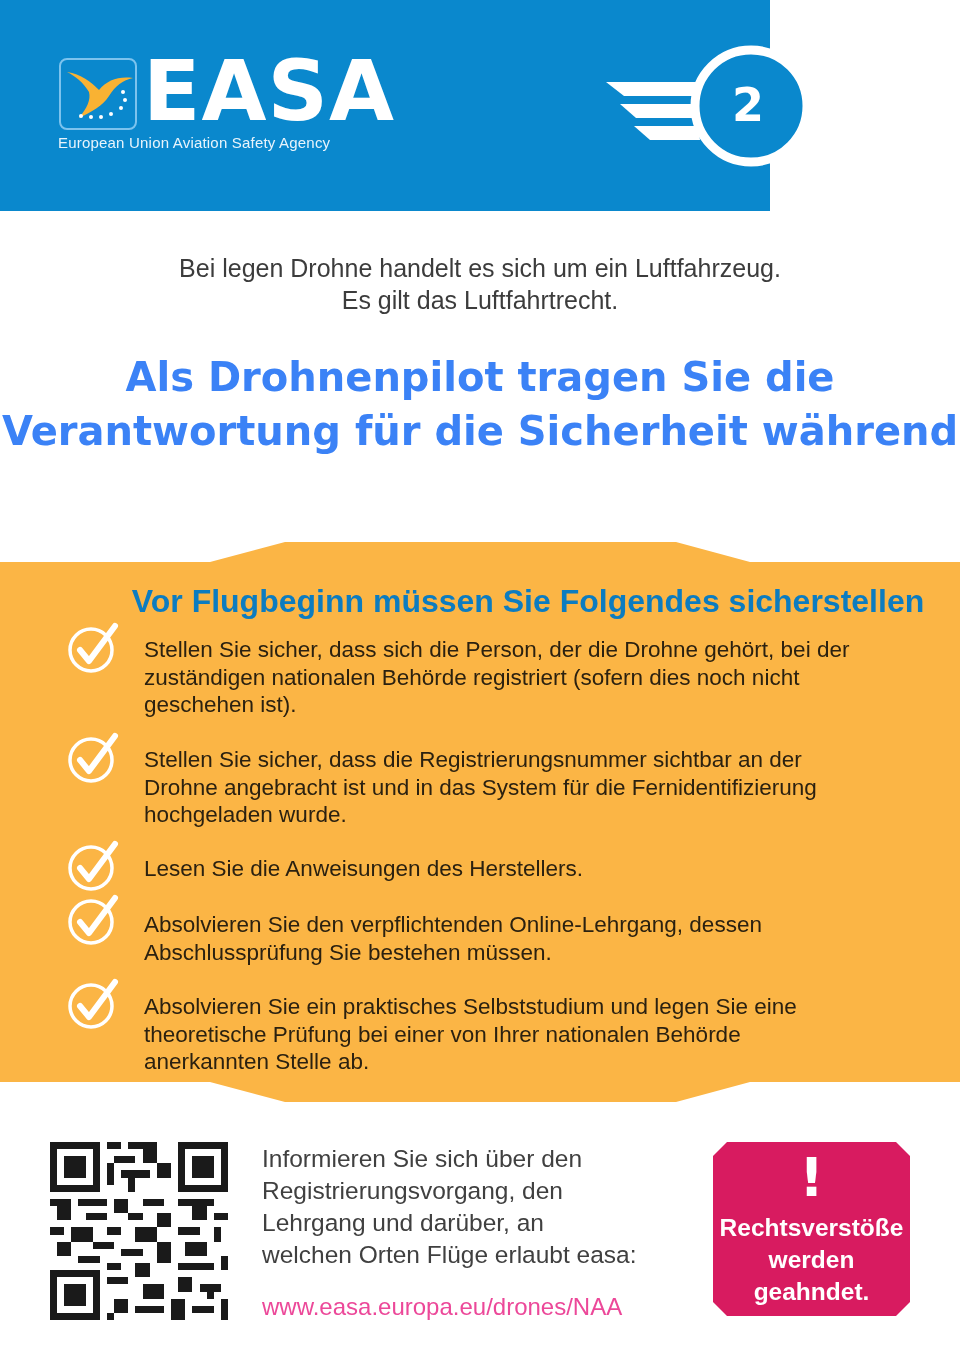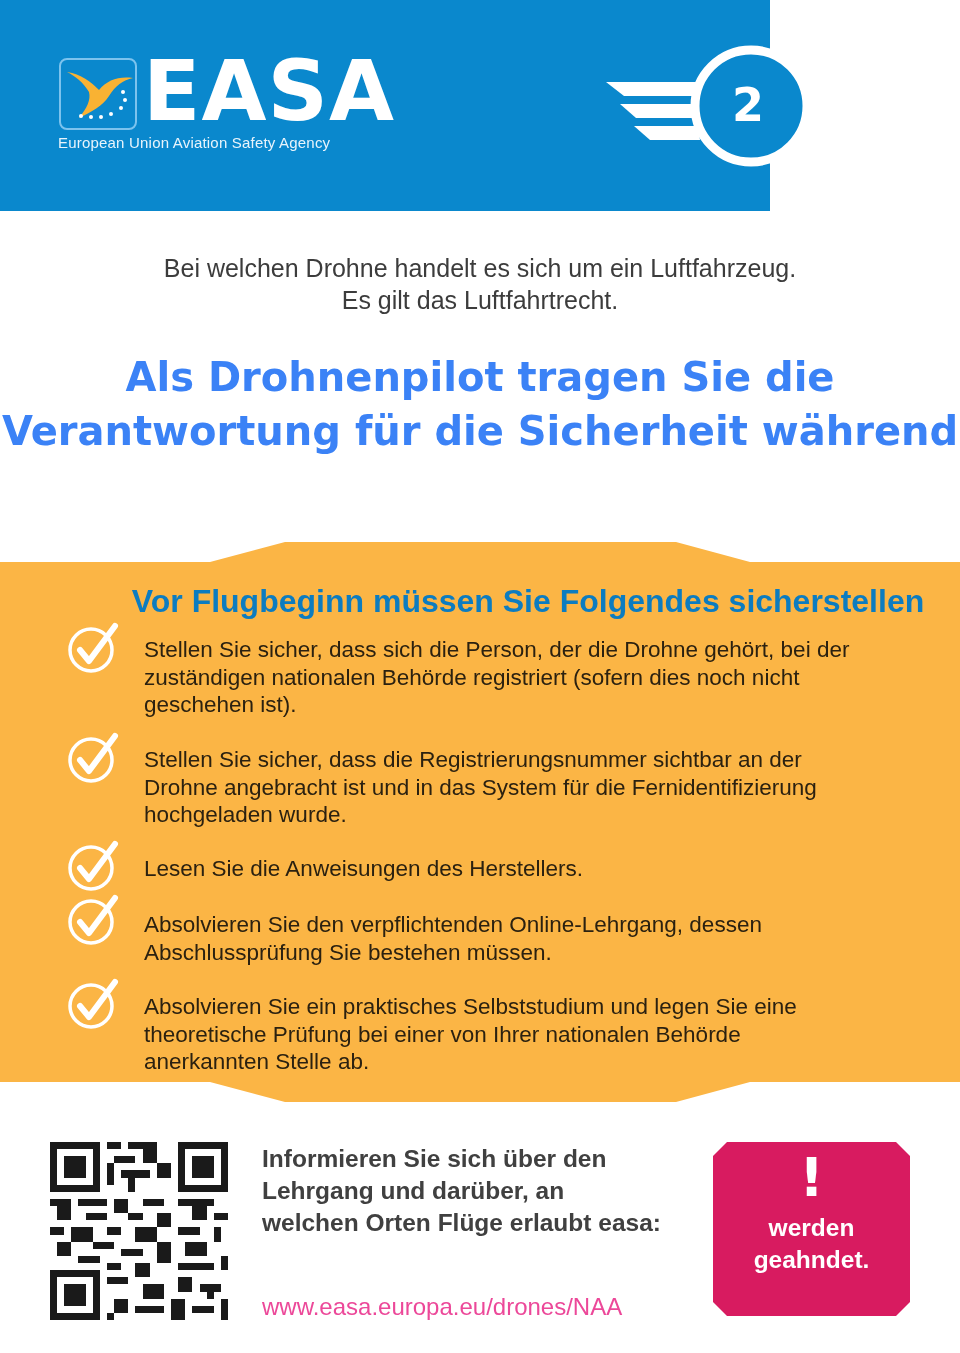--- a/index.html
+++ b/index.html
@@ -17,21 +17,21 @@
   .headline { position:absolute; left:0; top:350px; width:960px; text-align:center; color:#3b82f6; font-weight:bold; font-family:"DejaVu Sans", sans-serif; font-size:40px; line-height:54px; }
 
   .orange { position:absolute; left:0; top:542px; width:960px; height:560px; }
   .orange svg { position:absolute; left:0; top:0; }
   .section-title { position:absolute; left:0; top:579px; width:960px; text-align:center; color:#0c7cc0; font-family:"Liberation Sans", sans-serif; font-weight:bold; font-size:32px; line-height:44px;margin-left:48px; }
 
   .check { position:absolute; left:67px; width:52px; height:52px; }
   .item { position:absolute; left:144px; width:760px; color:#2b2110; font-family:"Liberation Sans", sans-serif; font-size:22.5px; line-height:27.5px; }
 
   .qr { position:absolute; left:50px; top:1142px; width:178px; height:178px; }
-  .info { position:absolute; left:262px; top:1143px; width:420px; color:#404040; font-family:"Liberation Sans", sans-serif; font-weight:bold; font-size:24.5px; line-height:32px; }
+  .info { position:absolute; left:262px; top:1143px; width:420px; color:#404040; font-family:"Liberation Sans", sans-serif; font-weight:normal; font-size:24.5px; line-height:32px; }
   .url { position:absolute; left:262px; top:1290px; color:#ec4899; font-family:"Liberation Sans", sans-serif; font-size:24px; line-height:34px; }
 
   .warn { position:absolute; left:713px; top:1142px; width:197px; height:174px; }
   .warn svg { position:absolute; left:0; top:0; }
   .warn-mark { position:absolute; left:0; top:4px; width:197px; text-align:center; color:#fff; font-weight:bold; font-size:54px; line-height:64px; font-family:"DejaVu Sans", sans-serif; }
   .warn-text { position:absolute; left:0; top:70px; width:197px; text-align:center; color:#fff; font-family:"Liberation Sans", sans-serif; font-weight:bold; font-size:24.5px; line-height:32px; }
 </style>
 </head>
 <body>
 
@@ -61,21 +61,21 @@
       <polygon points="290,44 198,44 200,58 272,58"></polygon>
       <polygon points="276,66 200,66 200,80 260,80"></polygon>
       <polygon points="262,88 198,88 196,102 246,102"></polygon>
     </g>
     <circle cx="145" cy="68" r="56" fill="#0a88cd" stroke="#ffffff" stroke-width="9"></circle>
   </svg>
   <div class="badge-num">2</div>
 </div>
 
 <div class="intro">
-  <div>Bei welchen Drohne handelt es sich um ein Luftfahrzeug.</div>
+  <div>Bei legen Drohne handelt es sich um ein Luftfahrzeug.</div>
   <div>Es gilt das Luftfahrtrecht.</div>
 </div>
 
 <div class="headline">
   <div>Als Drohnenpilot tragen Sie die</div>
   <div>Verantwortung für die Sicherheit während</div>
 </div>
 
 <div class="orange">
   <svg width="960" height="560" viewBox="0 0 960 560">
@@ -184,27 +184,29 @@
       <rect x="17" y="22" width="2" height="3"></rect>
       <rect x="20" y="23" width="3" height="1"></rect>
       <rect x="24" y="22" width="1" height="3"></rect>
     <rect x="8" y="24" width="1" height="1"></rect>
       <rect x="22" y="21" width="1" height="1"></rect>
   </g>
 </svg>
 
 <div class="info">
   <div>Informieren Sie sich über den</div>
+  <div>Registrierungsvorgang, den</div>
   <div>Lehrgang und darüber, an</div>
   <div>welchen Orten Flüge erlaubt easa:</div>
 </div>
 <div class="url">www.easa.europa.eu/drones/NAA</div>
 
 <div class="warn">
   <svg width="197" height="174" viewBox="0 0 197 174">
     <polygon points="14,0 183,0 197,14 197,160 183,174 14,174 0,160 0,14" fill="#d81b60"></polygon>
   </svg>
   <div class="warn-mark">!</div>
   <div class="warn-text">
+    <div>Rechtsverstöße</div>
     <div>werden</div>
     <div>geahndet.</div>
   </div>
 </div>
 
 </body></html>

